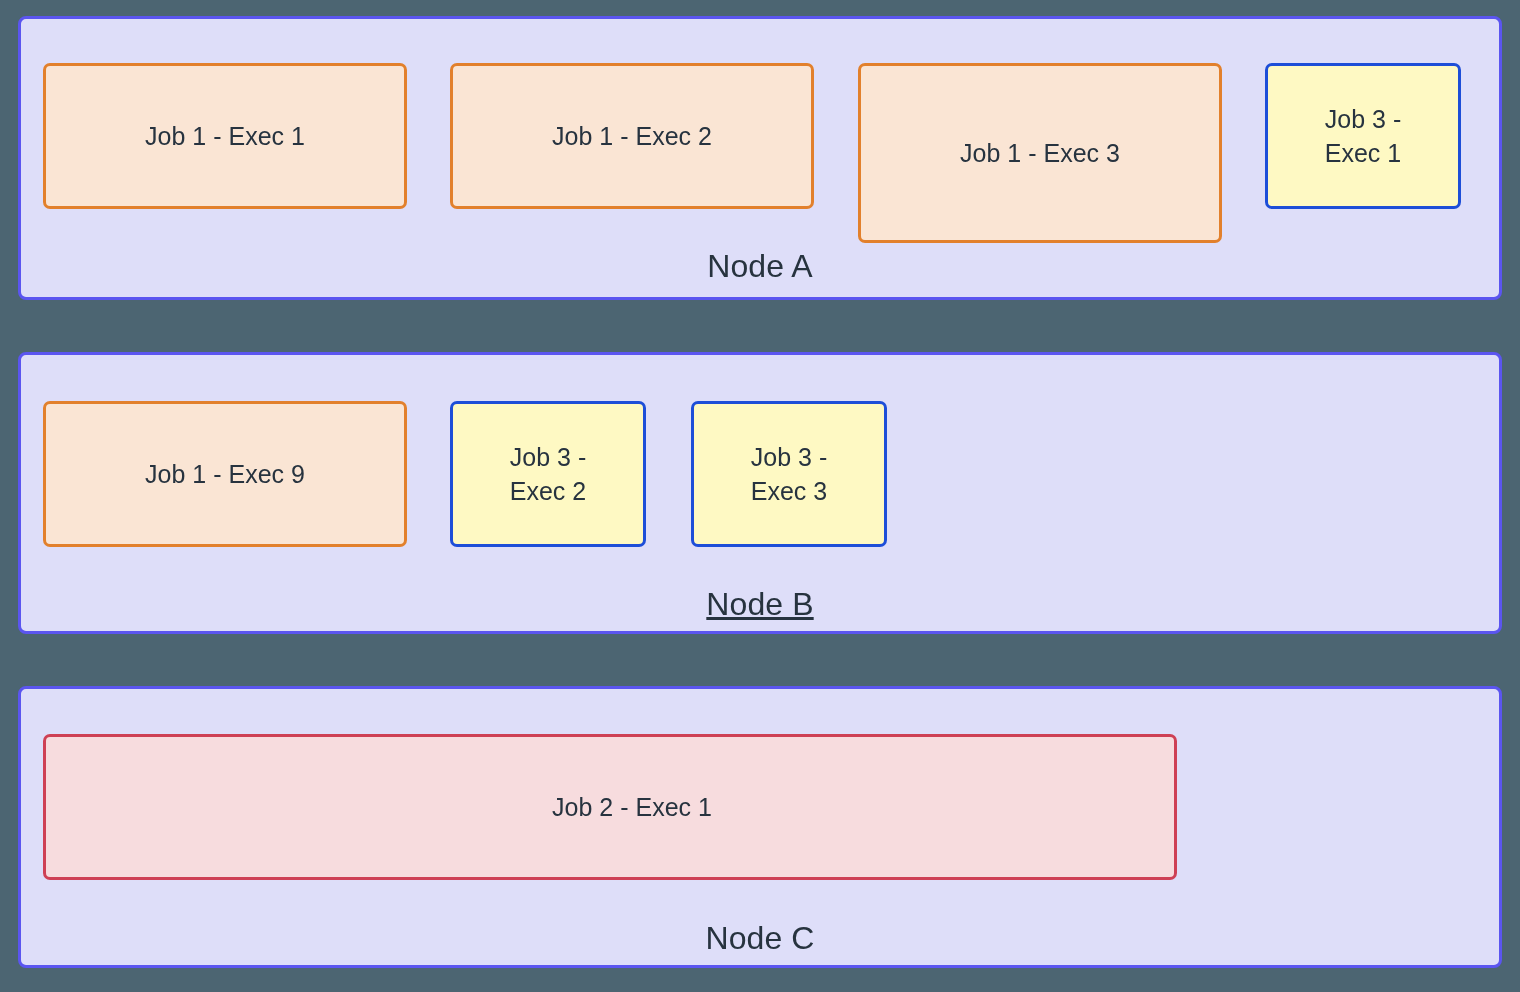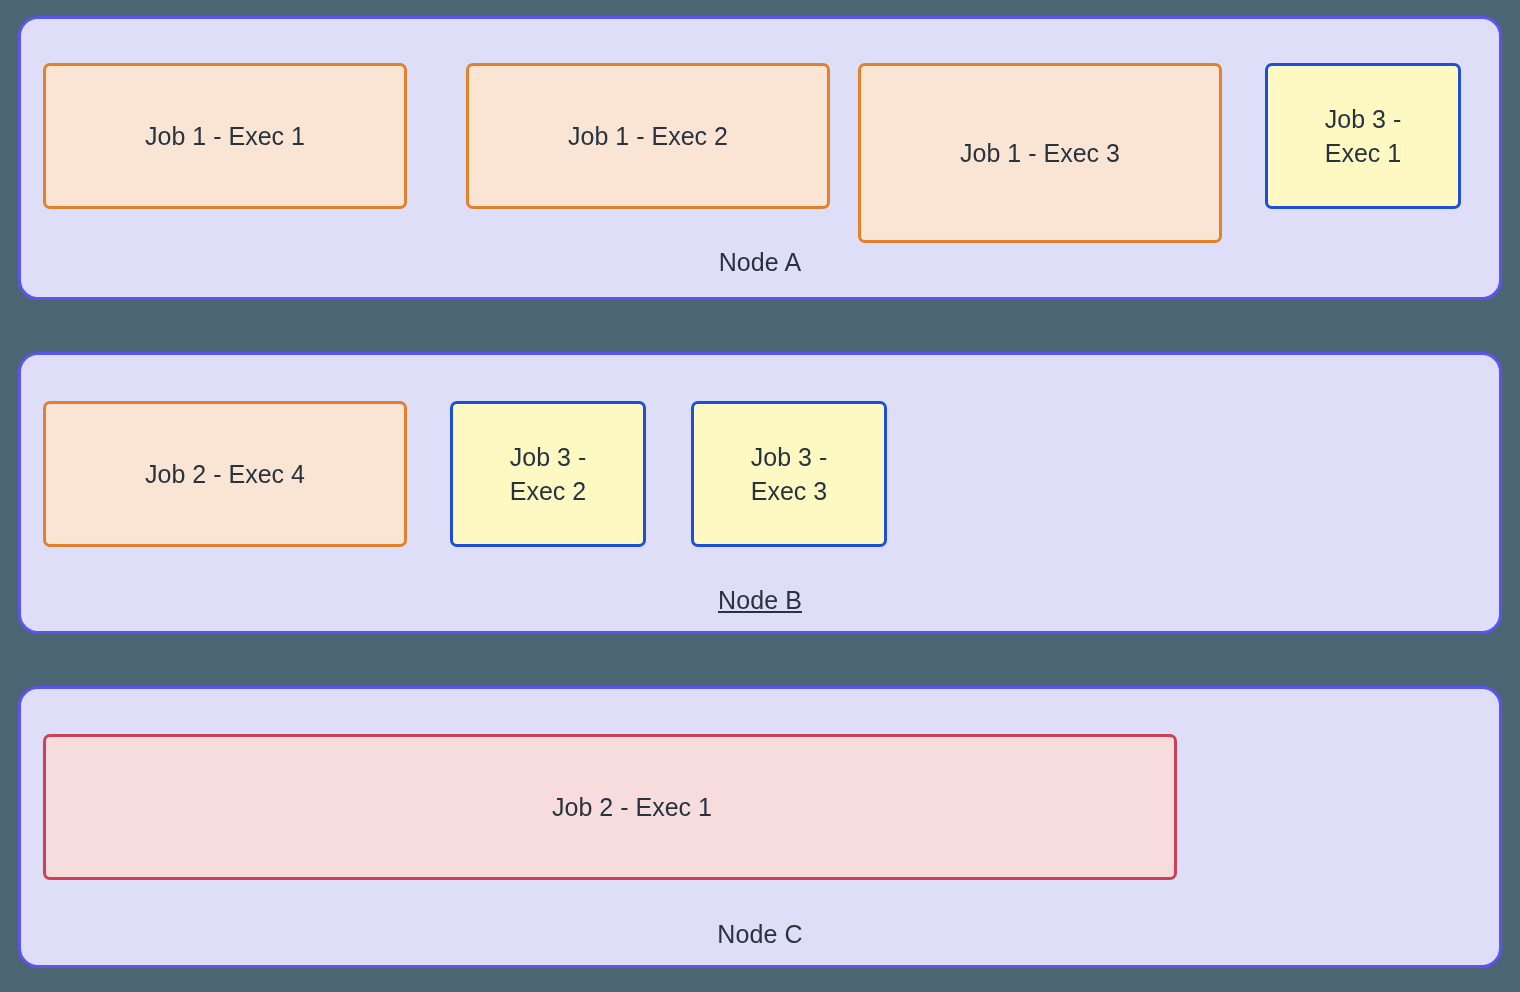--- a/index.html
+++ b/index.html
@@ -20,29 +20,29 @@
     width: 1520px;
     height: 992px;
   }
 
   
   .node {
     position: absolute;
     box-sizing: border-box;
     background: #dedef9;
     border: 3px solid #5b55f0;
-    border-radius: 20px;
+    border-radius: 8px;
   }
 
   .node-label {
     position: absolute;
     left: 0;
     right: 0;
     text-align: center;
-    font-size: 25px;
+    font-size: 32px;
     color: #27333f;
     letter-spacing: 0.1px;
     white-space: pre;
   }
 
   
   .exec {
     position: absolute;
     box-sizing: border-box;
     border-radius: 7px;
@@ -74,33 +74,33 @@
 </style>
 </head>
 <body>
 
 <div id="diagram">
 
   <div class="node" style="left:18px; top:16px; width:1484px; height:284px;">
 
     <div class="exec orange" style="left:22px; top:44px; width:364px; height:146px;">Job 1 - Exec 1</div>
 
-    <div class="exec orange" style="left:445px; top:44px; width:364px; height:146px;">Job 1 - Exec 2</div>
+    <div class="exec orange" style="left:429px; top:44px; width:364px; height:146px;">Job 1 - Exec 2</div>
 
     <div class="exec orange" style="left:837px; top:44px; width:364px; height:180px;">Job 1 - Exec 3</div>
 
     <div class="exec gray" style="left:1244px; top:44px; width:196px; height:146px;">Job  3 -
 Exec 1</div>
 
     <div class="node-label" style="top:229px;">Node A</div>
   </div>
 
   <div class="node" style="left:18px; top:352px; width:1484px; height:282px;">
 
-    <div class="exec orange" style="left:22px; top:46px; width:364px; height:146px;">Job 2 - Exec 4</div>
+    <div class="exec orange" style="left:22px; top:46px; width:364px; height:146px;">Job 1 - Exec 9</div>
 
     <div class="exec gray" style="left:429px; top:46px; width:196px; height:146px;">Job 3 -
 Exec 2</div>
 
     <div class="exec gray" style="left:670px; top:46px; width:196px; height:146px;">Job  3 -
 Exec 3</div>
 
     <div class="node-label" style="top:231px;text-decoration:underline;">Node B</div>
   </div>
 

